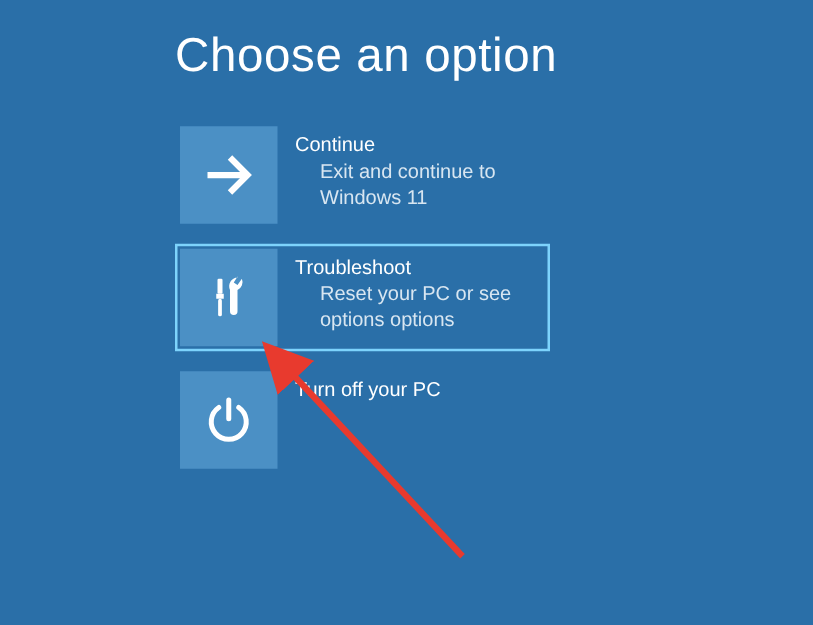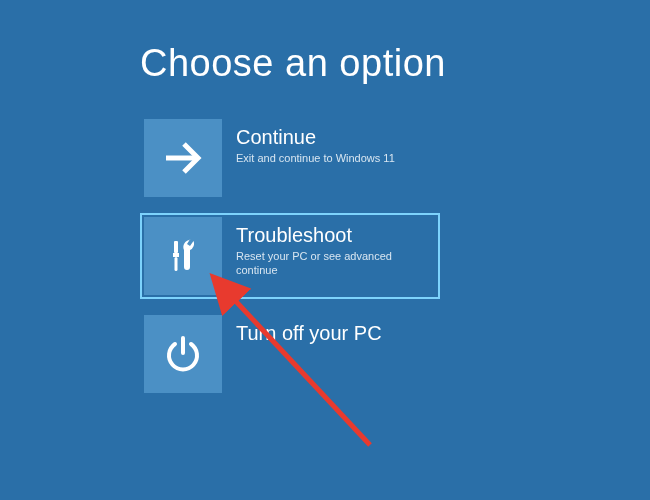--- a/index.html
+++ b/index.html
@@ -4,21 +4,21 @@
 <style>
   * { box-sizing: border-box; margin: 0; padding: 0; }
   html, body { width: 650px; height: 500px; overflow: hidden; }
   body {
     background: #2a6fa8;
     font-family: "Segoe UI Light", "Segoe UI", Arial, sans-serif;
     color: #ffffff;
     position: relative;
   }
   .container {
-    padding: 42px 0 0 140px;
+    padding: 24px 0 0 140px;
   }
   .title {
     font-size: 38px;
     font-weight: 300;
     margin-bottom: 30px;
     letter-spacing: 0.5px;
   }
   .option {
     display: flex;
     align-items: flex-start;
@@ -38,30 +38,31 @@
     flex: 0 0 78px;
     display: flex;
     align-items: center;
     justify-content: center;
   }
   .option-text {
     padding: 6px 0 0 14px;
     flex: 1;
   }
   .option-title {
-    font-size: 20px;
+    font-size: 16px;
     font-weight: 400;
     line-height: 1.2;
   }
   .option-desc {
-    font-size: 11px;
+    font-size: 16px;
     font-weight: 400;
     color: #d8e6f1;
     margin-top: 2px;
     line-height: 1.3;
+    margin-left: 20px;
   }
   .arrow-annot {
     position: absolute;
     left: 200px;
     top: 270px;
     pointer-events: none;
   }
 </style>
 </head>
 <body>
@@ -92,21 +93,21 @@
           <rect x="16" y="10" width="4" height="12" rx="1"></rect>
           <rect x="15" y="22" width="6" height="4"></rect>
           <rect x="16.5" y="26" width="3" height="14" rx="1.5"></rect>
 
           <path d="M32 9 a7 7 0 0 0 -6 10 l0 17 a3 3 0 0 0 6 0 l0 -17 a7 7 0 0 0 3.5 -9 l-3.5 5 -3 -2 3.2 -5 z"></path>
         </g>
       </svg>
     </div>
     <div class="option-text">
       <div class="option-title">Troubleshoot</div>
-      <div class="option-desc">Reset your PC or see advanced continue</div>
+      <div class="option-desc">Reset your PC or see options options</div>
     </div>
   </div>
 
   <div class="option">
     <div class="tile">
       <svg width="46" height="46" viewBox="0 0 46 46">
         <g stroke="#ffffff" stroke-width="4" fill="none" stroke-linecap="round">
           <path d="M 15 13 A 14 14 0 1 0 31 13"></path>
           <line x1="23" y1="7" x2="23" y2="22"></line>
         </g>

